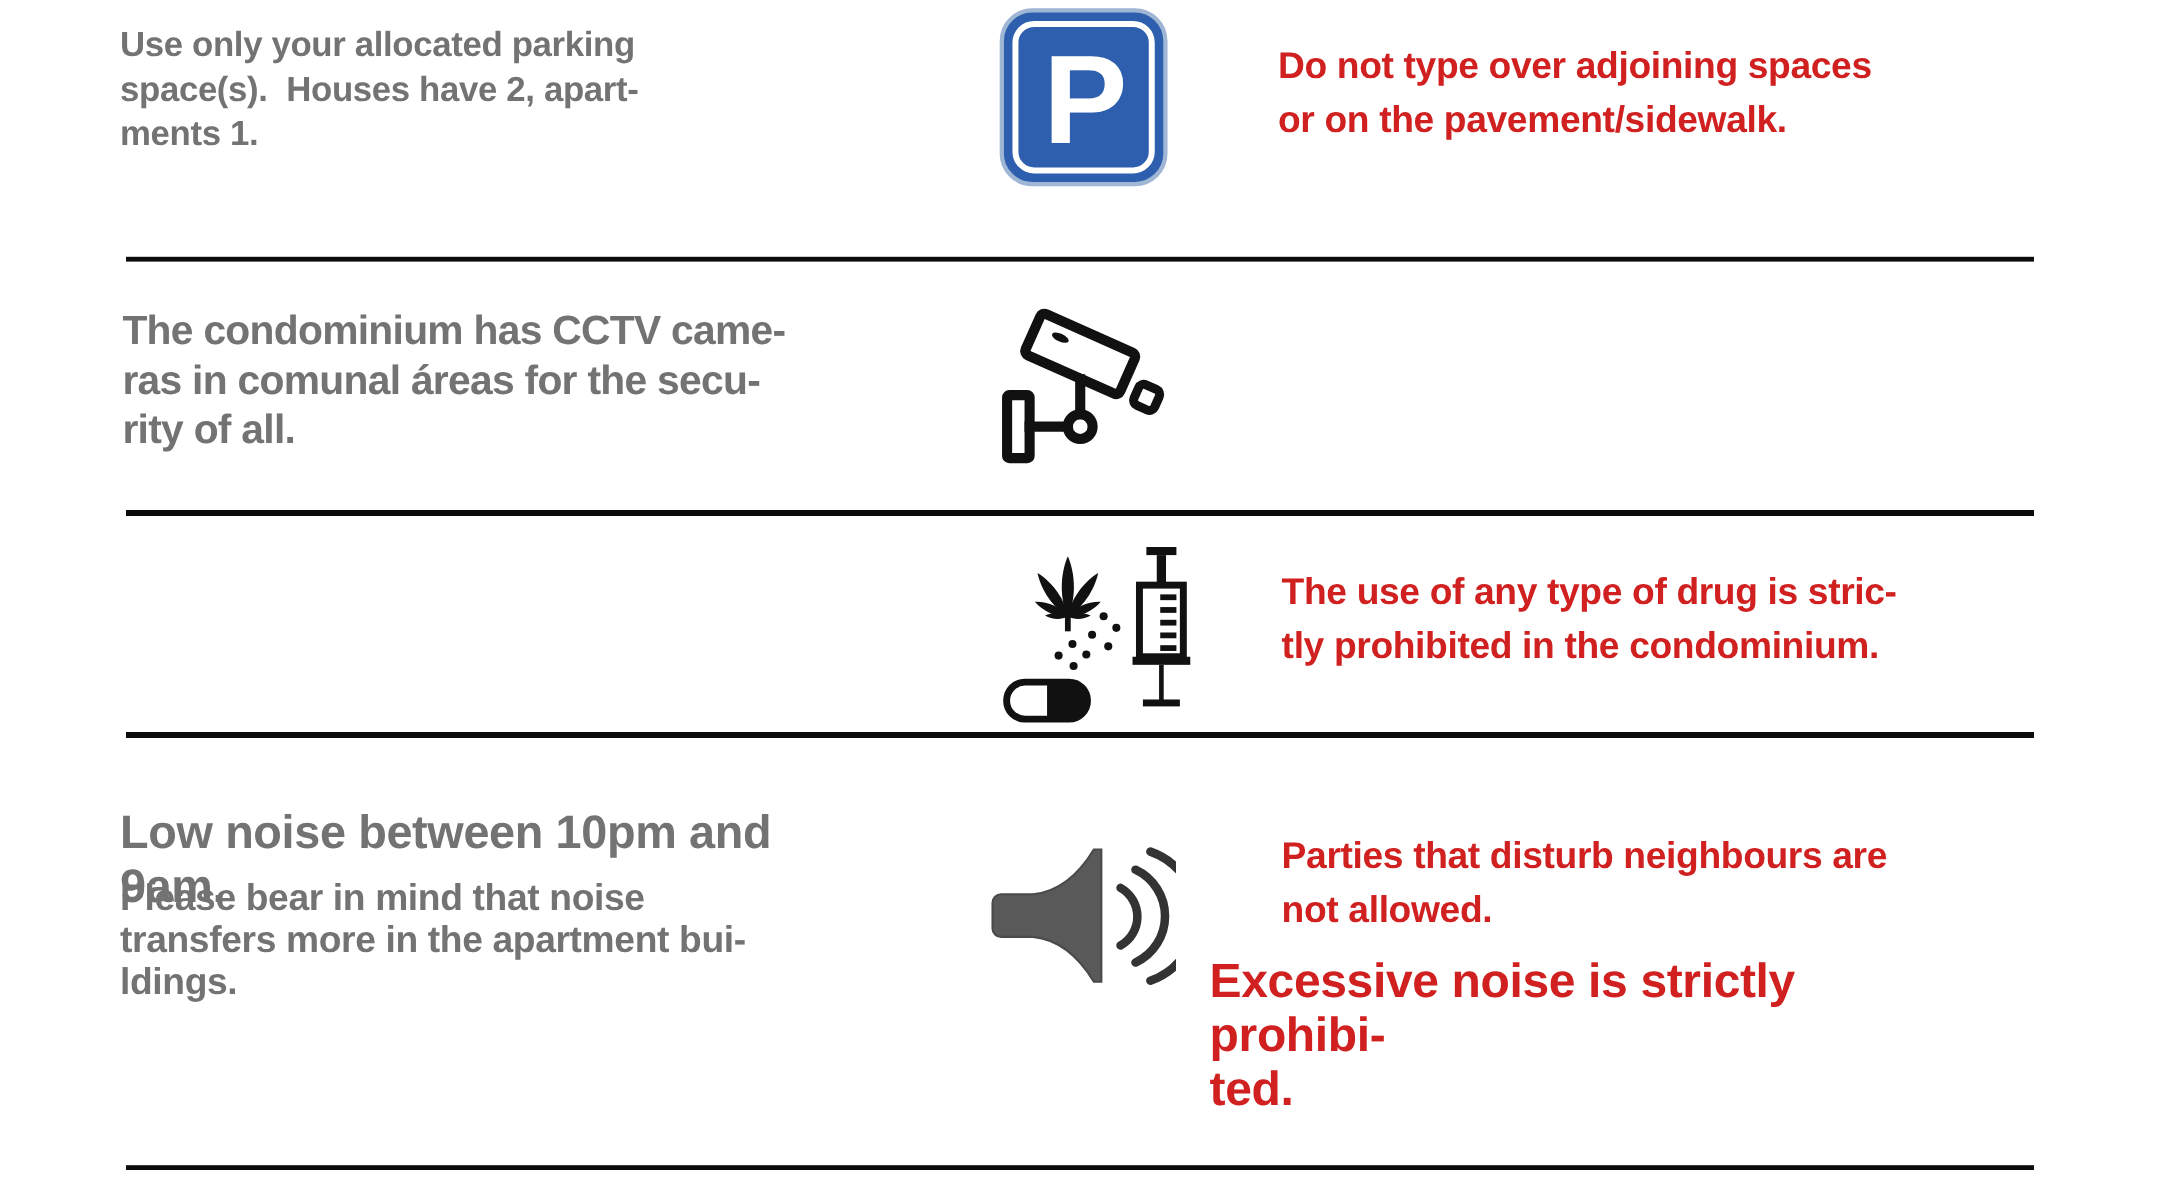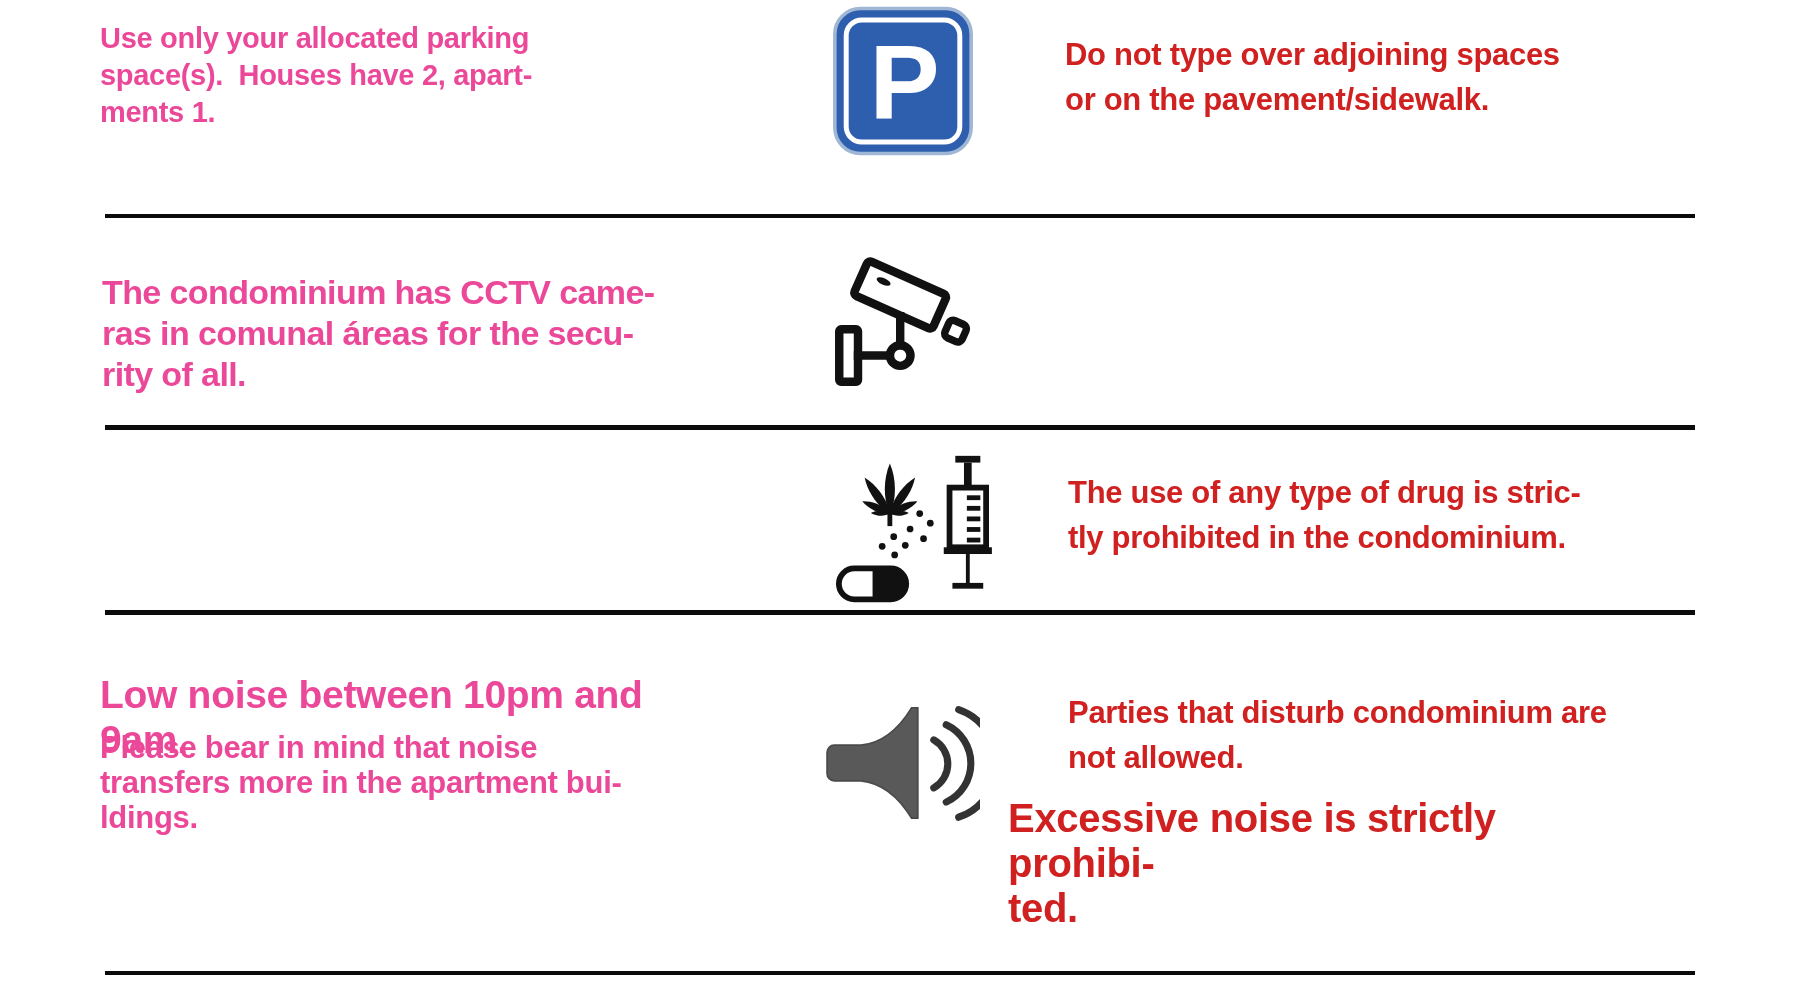--- a/index.html
+++ b/index.html
@@ -1,25 +1,25 @@
 <!DOCTYPE html>
 <html><head>
 <meta charset="utf-8">
 <style>
   html,body{margin:0;padding:0;background:#ffffff;}
   .page{
     position:relative;width:1800px;height:1000px;background:#ffffff;overflow:hidden;
     font-family:"Liberation Sans", sans-serif;font-weight:700;color:#1c1c1c;
   }
   .txt{position:absolute;white-space:pre-wrap;letter-spacing:-0.3px;}
-  .black{color:#ec4899;}
+  .black{color:#737373;}
   .red{color:#d02020;}
   .r1-left{left:100px;top:20px;font-size:29px;line-height:37px;width:540px;}
   .r1-right{left:1065px;top:32px;font-size:31px;line-height:45px;width:620px;}
-  .r2-left{left:102px;top:256px;font-size:34px;line-height:41px;width:640px;letter-spacing:-0.6px;margin-top:16px;}
+  .r2-left{left:102px;top:256px;font-size:34px;line-height:41px;width:640px;letter-spacing:-0.6px;}
   .r3-right{left:1068px;top:470px;font-size:31px;line-height:45px;width:620px;}
   .r4-left-p1{left:100px;top:672px;font-size:39px;line-height:45px;width:620px;}
   .r4-left-p2{left:100px;top:730px;font-size:31px;line-height:35px;width:620px;}
   .r4-right-p1{left:1068px;top:690px;font-size:31px;line-height:45px;width:620px;}
   .r4-right-p2{left:1008px;top:796px;font-size:40px;line-height:45px;width:620px;}
   .divider{position:absolute;left:105px;width:1590px;background:#0b0b0b;}
   .d1{top:214px;height:4px;}
   .d2{top:425px;height:5px;}
   .d3{top:610px;height:5px;}
   .d4{top:971px;height:4px;}
@@ -125,20 +125,20 @@
 
   <svg class="icon speaker" viewBox="0 0 180 140" xmlns="http://www.w3.org/2000/svg">
     <path d="M16 50 L46 50 C66 48 86 36 103 8 L110 8 L110 132 L103 132 C86 104 66 92 46 90 L16 90 A8 8 0 0 1 8 82 L8 58 A8 8 0 0 1 16 50 Z" fill="#595959" stroke="#4a4a4a" stroke-width="2"></path>
     <g fill="none" stroke="#333333" stroke-width="8" stroke-linecap="round">
       <path d="M128 44 A31 31 0 0 1 128 98"></path>
       <path d="M142 27 A48 48 0 0 1 142 114"></path>
       <path d="M156 10 A64 64 0 0 1 156 131"></path>
     </g>
   </svg>
 
-  <div class="txt red r4-right-p1">Parties that disturb condominium are
+  <div class="txt red r4-right-p1">Parties that disturb neighbours are
 not allowed.</div>
   <div class="txt red r4-right-p2">Excessive noise is strictly prohibi-
 ted.</div>
 
   <div class="divider d4"></div>
 
 </div>
 
 </body></html>

